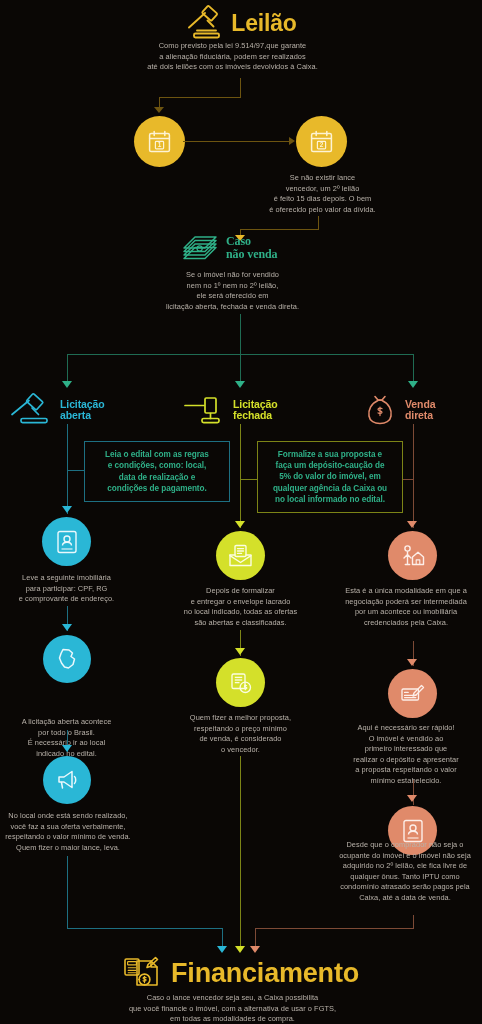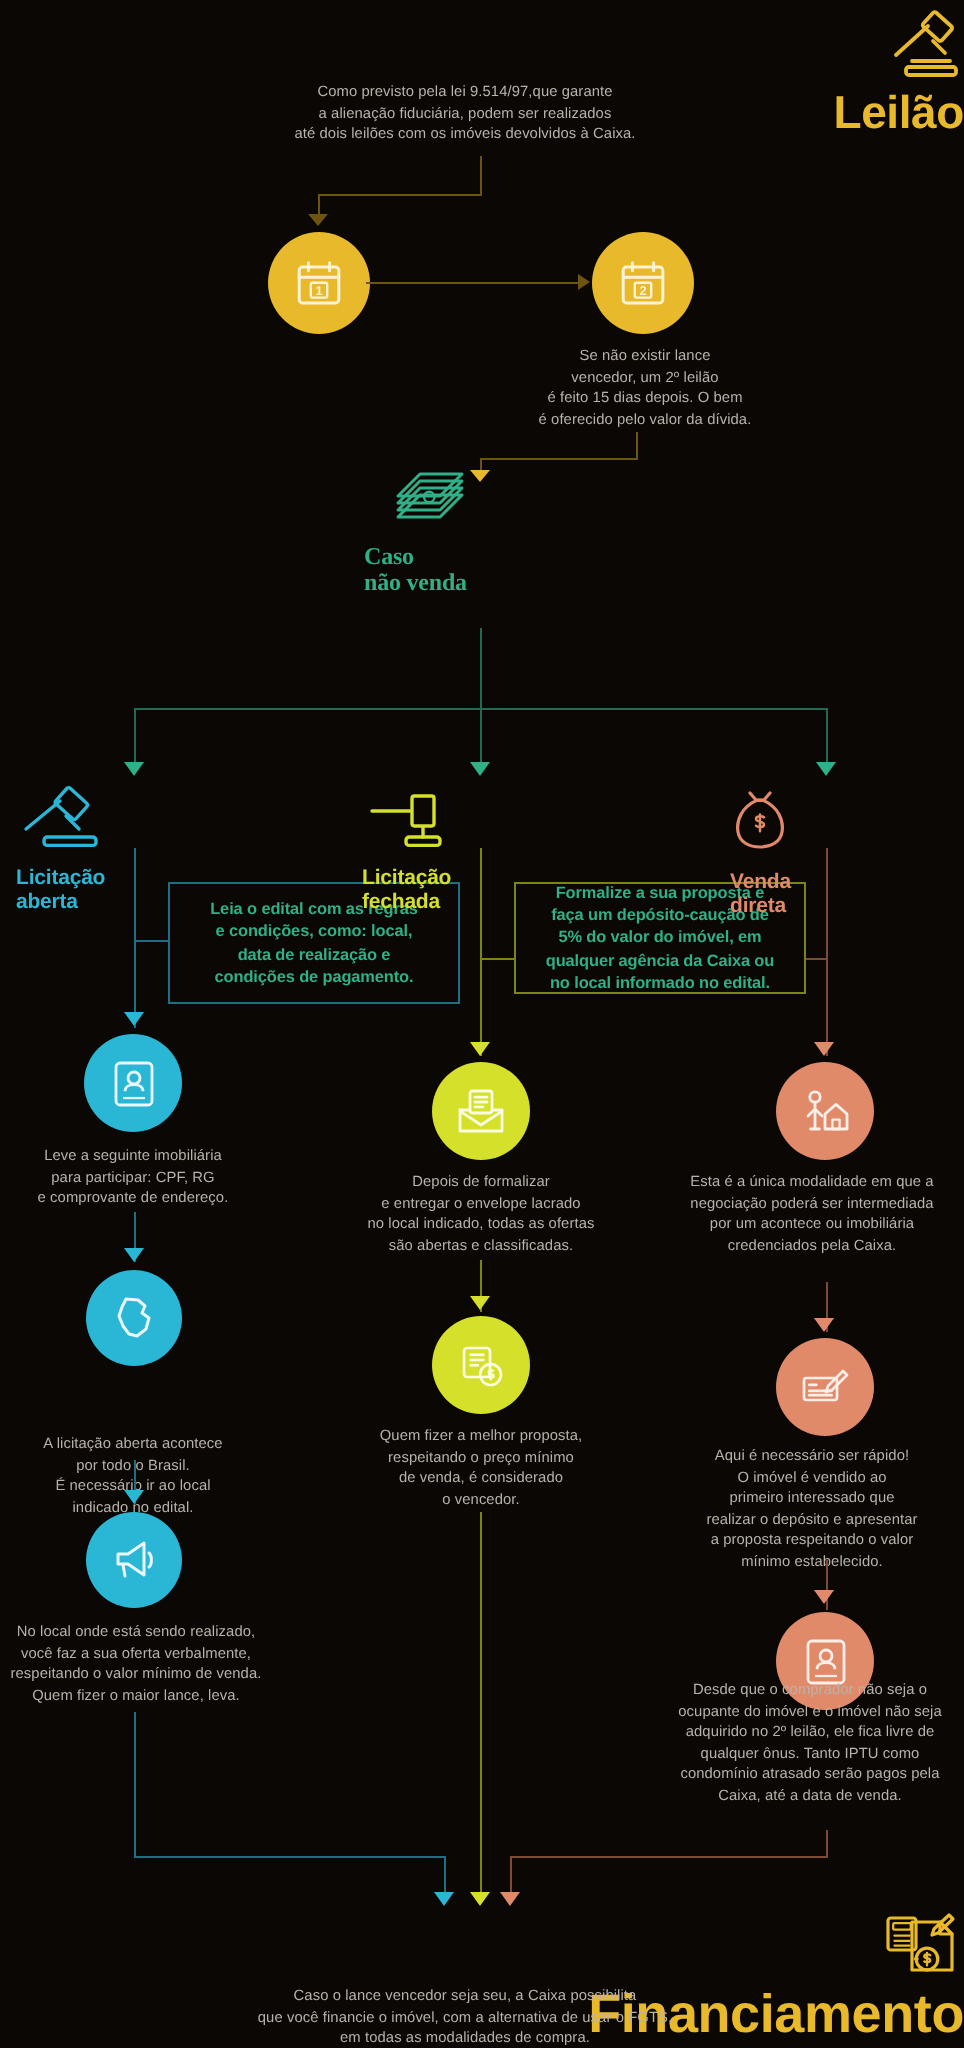--- a/index.html
+++ b/index.html
@@ -36,21 +36,21 @@
   .circ{position:absolute;border-radius:50%;display:flex;align-items:center;justify-content:center;}
 
   
   .box{
     position:absolute;border:1.3px solid;box-sizing:border-box;
     display:flex;align-items:center;justify-content:center;
     text-align:center;font-weight:bold;font-size:8.2px;line-height:11.2px;
     padding:7px 6px;letter-spacing:-.05px;
   }
 
-  .title-row{position:absolute;display:flex;align-items:flex-end;gap:8px;flex-direction:column;}
+  .title-row{position:absolute;display:flex;align-items:center;gap:8px;}
   .title-icon{flex:0 0 auto;display:block;}
   svg{display:block;overflow:visible;}
 </style>
 </head>
 <body>
 
 <div class="page">
 
   <div class="title-row" style="left:0;right:0;top:6px;justify-content:center;">
     <span class="title-icon">
@@ -124,20 +124,24 @@
           <path d="M2 23 L13 12 L34 12 L23 23 Z"></path>
           <path d="M2 26.5 L13 15.5 L34 15.5 L23 26.5 Z"></path>
           <circle cx="17.6" cy="16.5" r="2.6" stroke-width="1.2"></circle>
         </g>
       </svg>
     </span>
     <span class="sub-head" style="color:#2fb088;white-space:pre-line;font-size:12px;line-height:13px;font-family:Liberation Serif, serif;">Caso
 não venda</span>
   </div>
 
+  <div class="abs ctr body-txt" style="top:270px;width:400px;white-space:pre-line;">Se o imóvel não for vendido
+nem no 1º nem no 2º leilão,
+ele será oferecido em
+licitação aberta, fechada e venda direta.</div>
 
   <div class="vline" style="left:240px;top:314px;height:41px;background:#1f6b53;"></div>
   <div class="hline" style="left:67px;top:354px;width:347px;background:#1f6b53;"></div>
   <div class="vline" style="left:67px;top:354px;height:28px;background:#1f6b53;"></div>
   <div class="vline" style="left:240px;top:354px;height:28px;background:#1f6b53;"></div>
   <div class="vline" style="left:412.6px;top:354px;height:28px;background:#1f6b53;"></div>
   <div class="arrow-d" style="left:62px;top:381px;border-top:7px solid #2fb088;"></div>
   <div class="arrow-d" style="left:235px;top:381px;border-top:7px solid #2fb088;"></div>
   <div class="arrow-d" style="left:407.5px;top:381px;border-top:7px solid #2fb088;"></div>
 
@@ -228,21 +232,21 @@
       </svg>
     </span>
     <span class="sub-head" style="color:#d4e02a;white-space:pre-line;">Licitação
 fechada</span>
   </div>
 
   <div class="vline" style="left:240px;top:424px;height:104px;background:#7c8416;"></div>
   <div class="hline" style="left:240px;top:479px;width:17px;background:#7c8416;"></div>
   <div class="arrow-d" style="left:234.5px;top:521px;border-top:7px solid #d4e02a;"></div>
 
-  <div class="box" style="left:257px;top:441px;width:146px;height:56px;border-color:#7c8416;color:#2fb088;">
+  <div class="box" style="left:257px;top:441px;width:146px;height:72px;border-color:#7c8416;color:#2fb088;">
     <span style="white-space:pre-line;">Formalize a sua proposta e
 faça um depósito-caução de
 5% do valor do imóvel, em
 qualquer agência da Caixa ou
 no local informado no edital.</span>
   </div>
 
   <div class="circ" style="left:216px;top:531px;width:49px;height:49px;background:#d4e02a;">
     <svg width="25" height="24" viewBox="0 0 25 24">
       <g fill="none" stroke="#fbfde2" stroke-width="1.4" stroke-linejoin="round" stroke-linecap="round">

